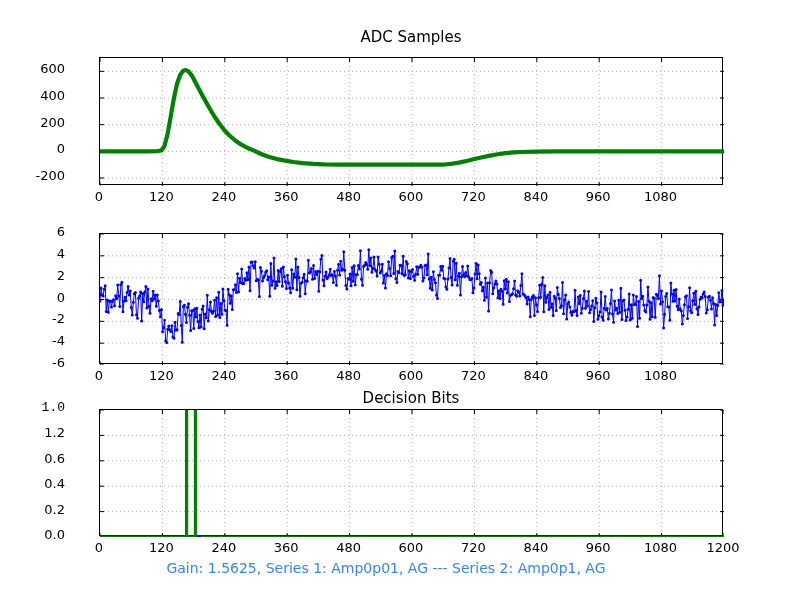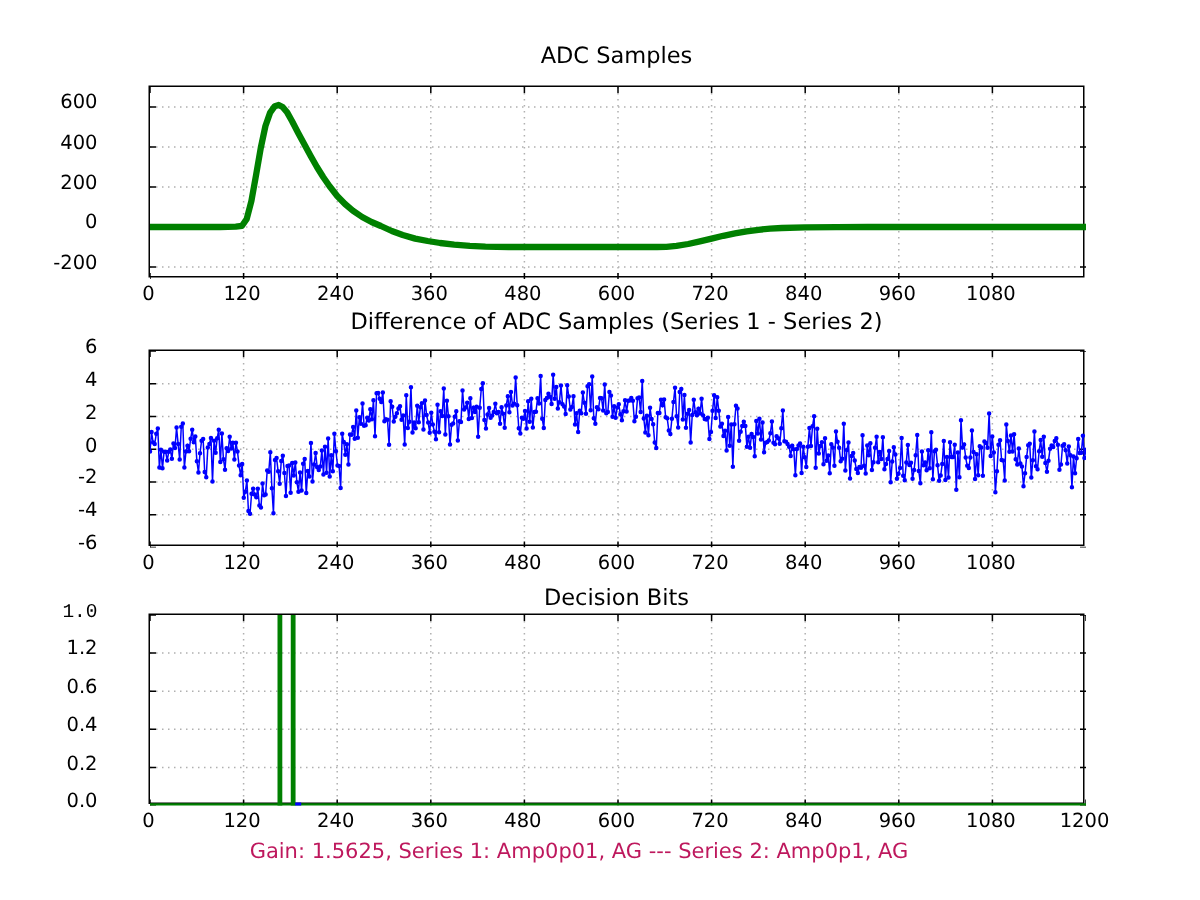--- a/index.html
+++ b/index.html
@@ -44,21 +44,21 @@
   .tick-label-x {
     position: absolute;
     font-size: 13px;
     color: #000000;
     text-align: center;
     white-space: nowrap;
   }
   .xlabel {
     position: absolute;
     font-size: 14px;
-    color: #be185d;
+    color: #3b82f6;
     text-align: center;
     white-space: nowrap;
     width: 100%;
     left: 0;
   }
   svg { display: block; }
 </style>
 </head>
 <body>
 
@@ -128,21 +128,20 @@
     <div class="tick-label-x" style="left: 69px; width: 60px; top: 189px;">0</div>
     <div class="tick-label-x" style="left: 131.4px; width: 60px; top: 189px;">120</div>
     <div class="tick-label-x" style="left: 193.8px; width: 60px; top: 189px;">240</div>
     <div class="tick-label-x" style="left: 256.2px; width: 60px; top: 189px;">360</div>
     <div class="tick-label-x" style="left: 318.6px; width: 60px; top: 189px;">480</div>
     <div class="tick-label-x" style="left: 381px; width: 60px; top: 189px;">600</div>
     <div class="tick-label-x" style="left: 443.4px; width: 60px; top: 189px;">720</div>
     <div class="tick-label-x" style="left: 505.8px; width: 60px; top: 189px;">840</div>
     <div class="tick-label-x" style="left: 568.2px; width: 60px; top: 189px;">960</div>
     <div class="tick-label-x" style="left: 630.6px; width: 60px; top: 189px;">1080</div>
-    <div class="subplot-title" style="left: 99px; width: 624px; top: 205px;">Difference of ADC Samples (Series 1 - Series 2)</div>
     <div class="axes" style="left: 99px; top: 233px; width: 624px; height: 131px;">
       <svg width="624" height="131">
         <g>
           <line x1="62.400000000000006" x2="62.400000000000006" y1="0" y2="131" stroke="#b0b0b0" stroke-width="1" stroke-dasharray="1,3"></line>
           <line x1="124.80000000000001" x2="124.80000000000001" y1="0" y2="131" stroke="#b0b0b0" stroke-width="1" stroke-dasharray="1,3"></line>
           <line x1="187.2" x2="187.2" y1="0" y2="131" stroke="#b0b0b0" stroke-width="1" stroke-dasharray="1,3"></line>
           <line x1="249.60000000000002" x2="249.60000000000002" y1="0" y2="131" stroke="#b0b0b0" stroke-width="1" stroke-dasharray="1,3"></line>
           <line x1="312" x2="312" y1="0" y2="131" stroke="#b0b0b0" stroke-width="1" stroke-dasharray="1,3"></line>
           <line x1="374.4" x2="374.4" y1="0" y2="131" stroke="#b0b0b0" stroke-width="1" stroke-dasharray="1,3"></line>
           <line x1="436.79999999999995" x2="436.79999999999995" y1="0" y2="131" stroke="#b0b0b0" stroke-width="1" stroke-dasharray="1,3"></line>

